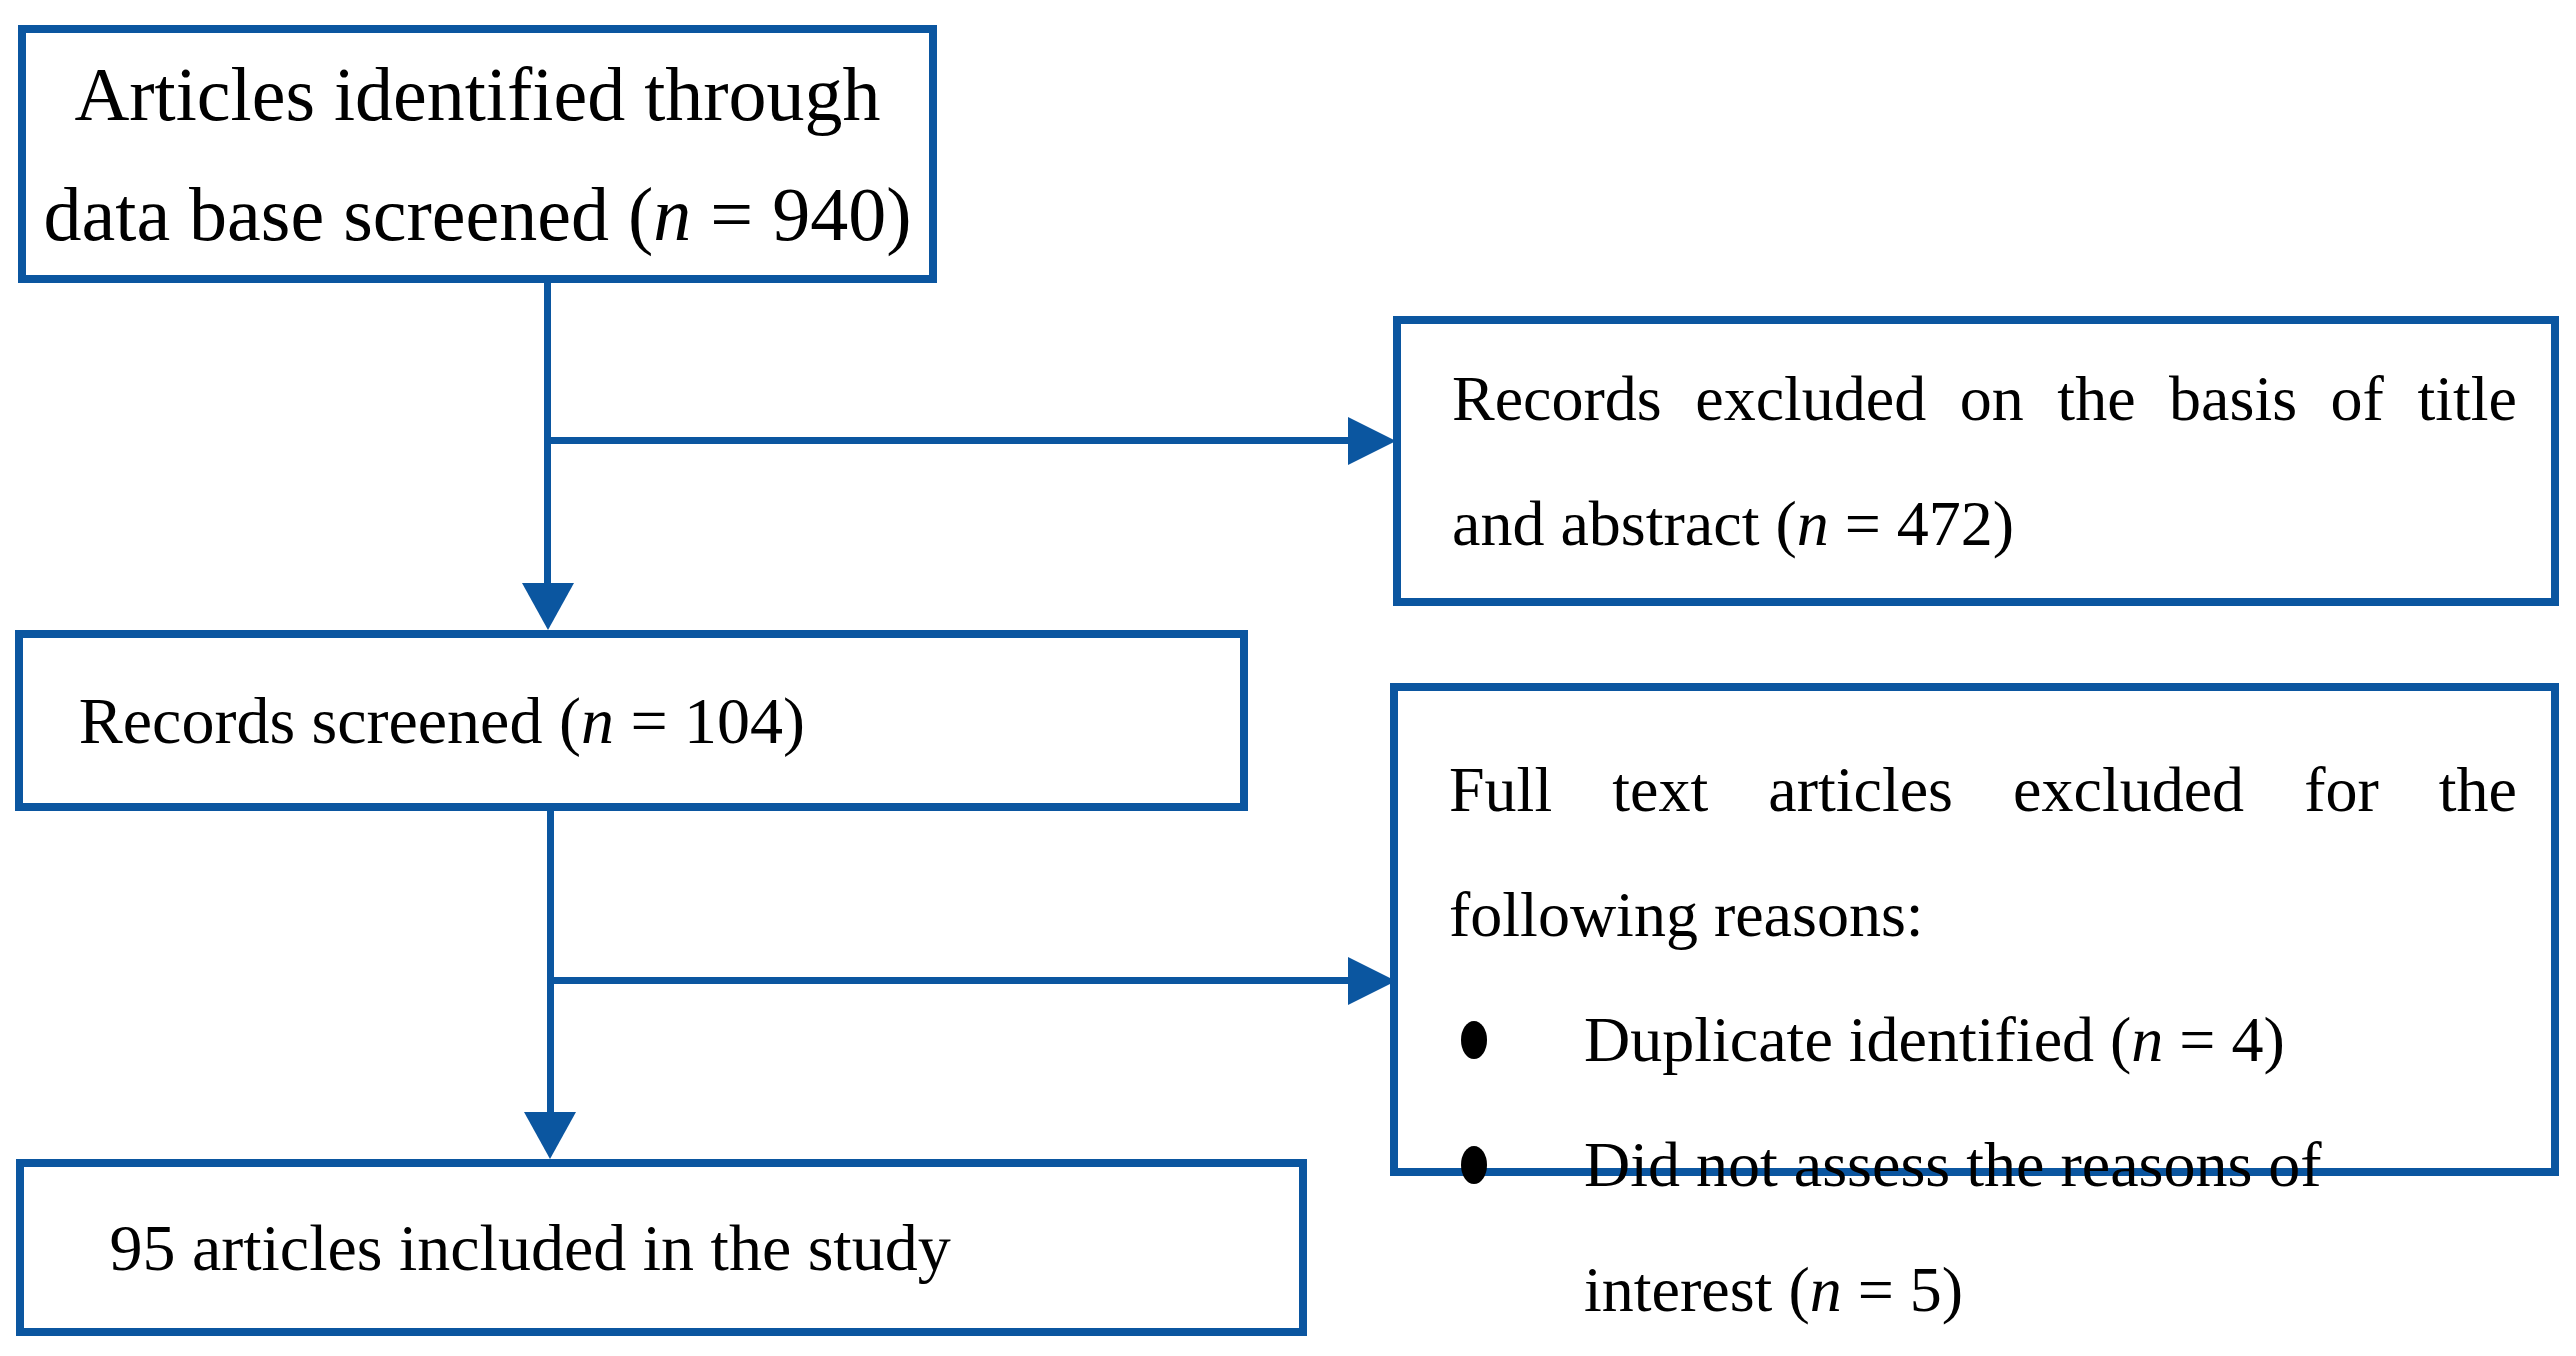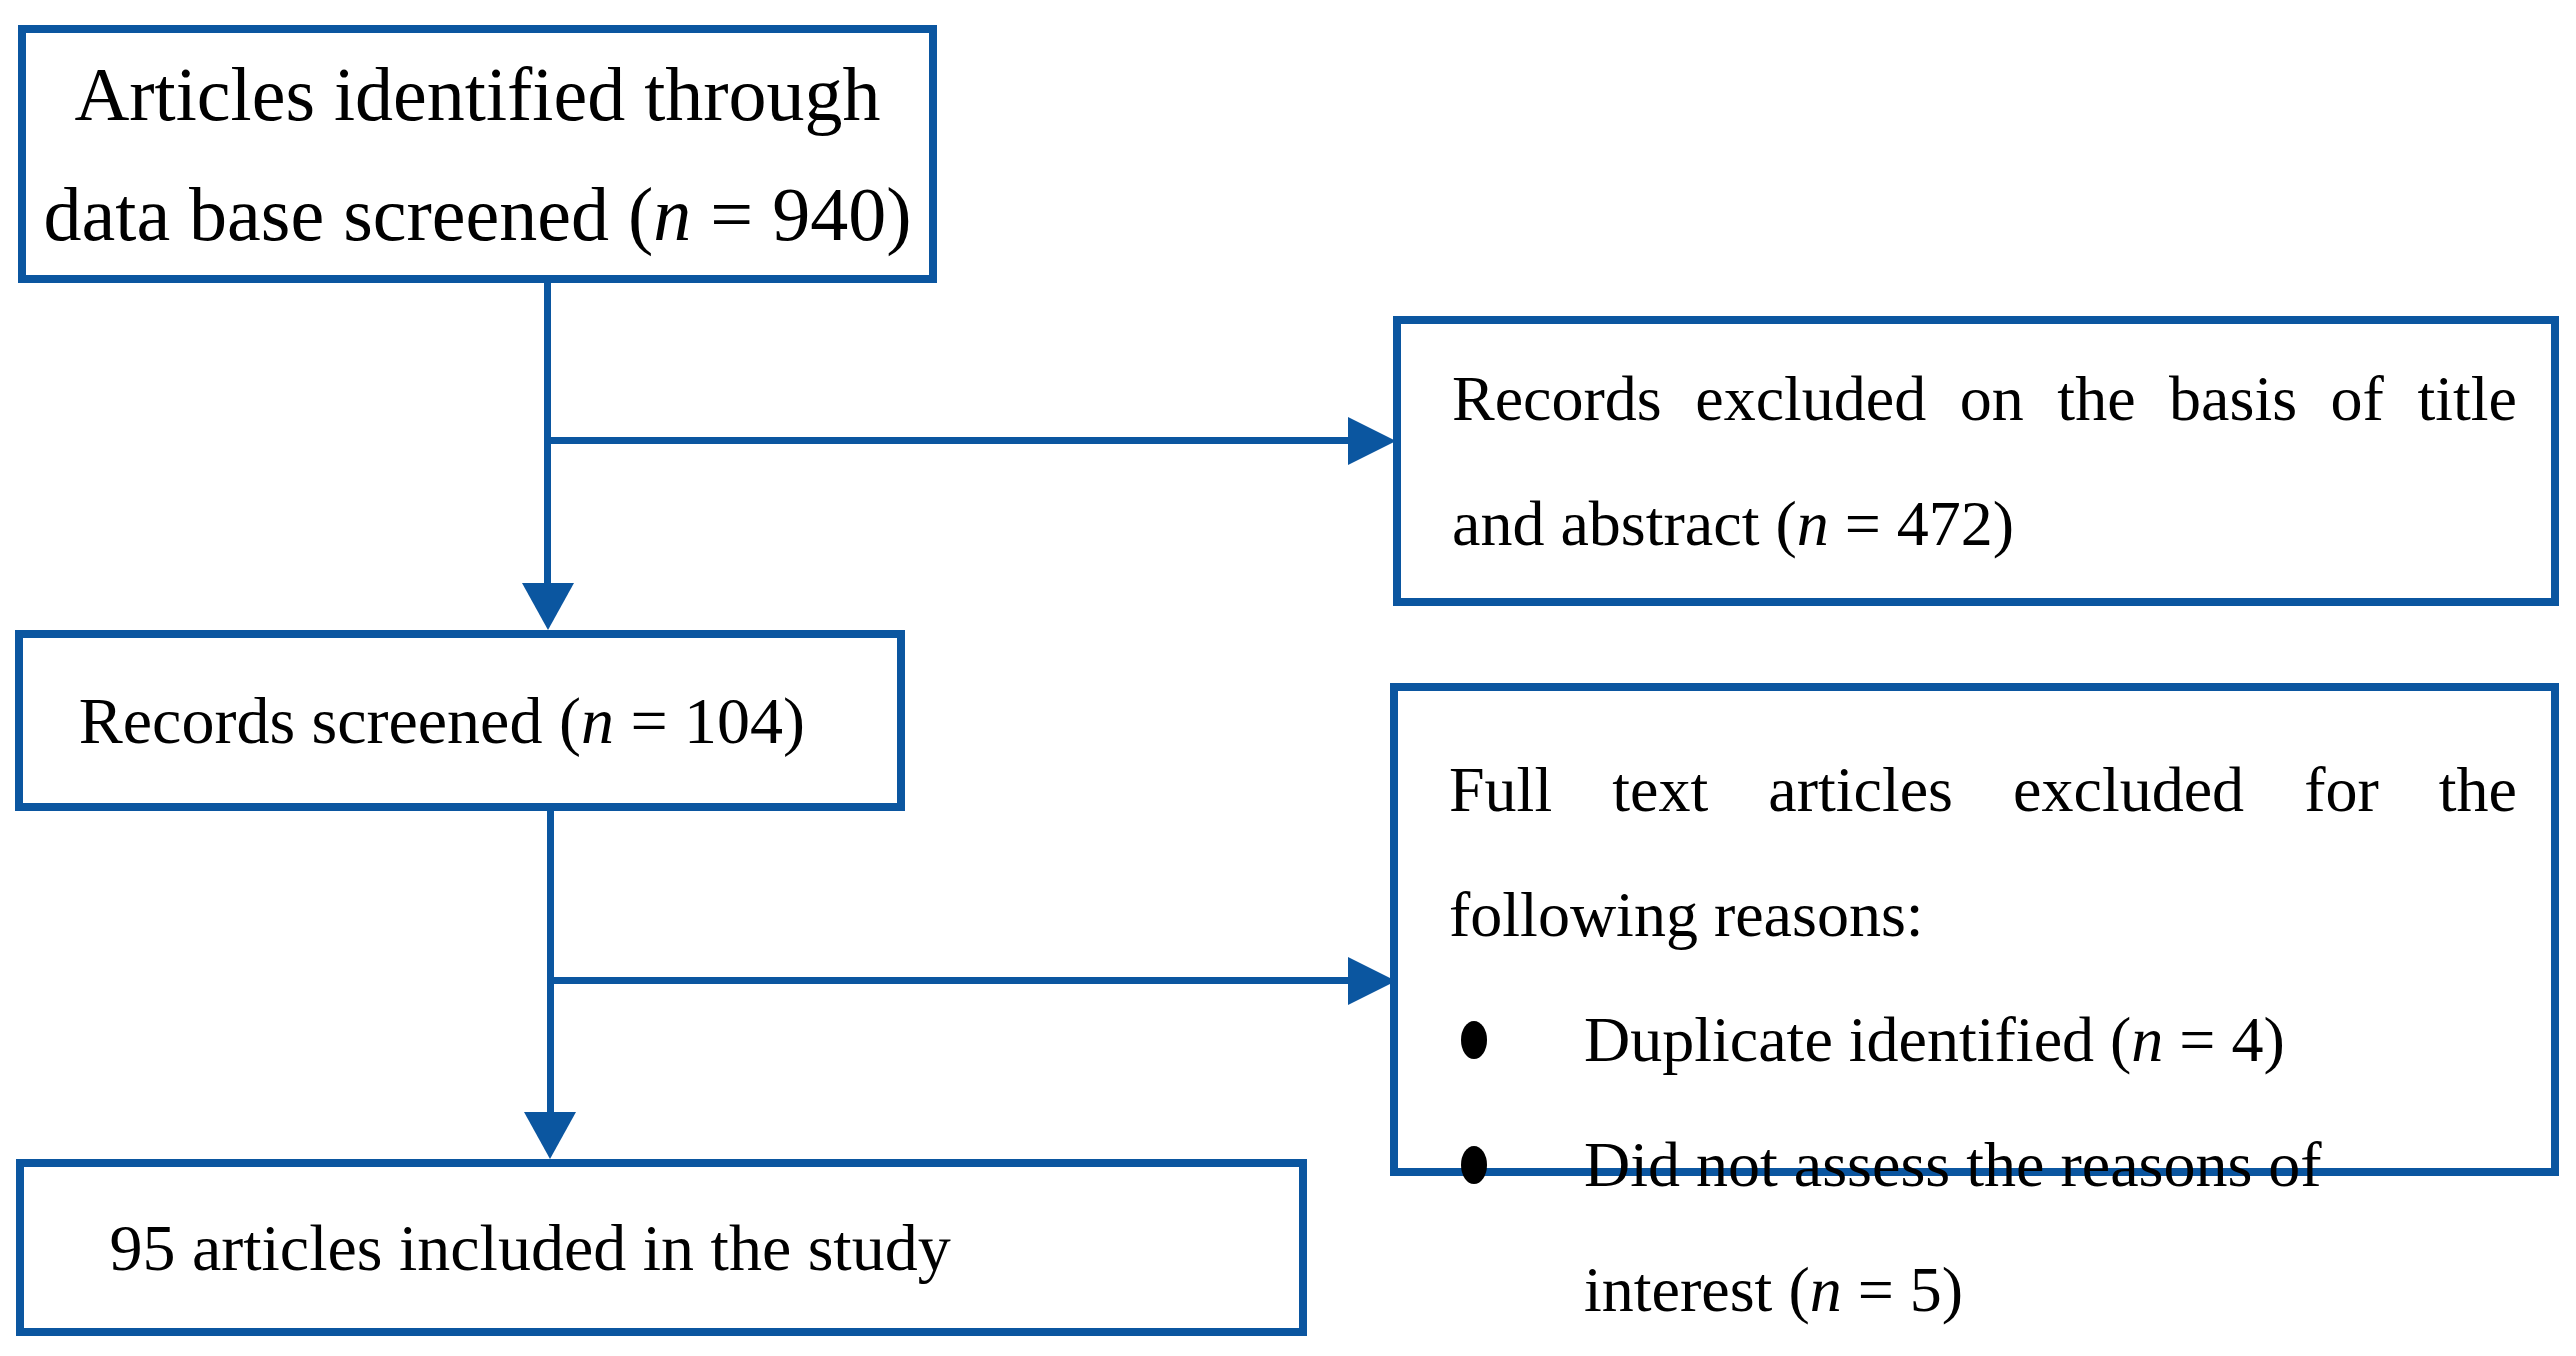--- a/index.html
+++ b/index.html
@@ -31,21 +31,21 @@
   
   .box-excluded-title {
     left: 1393px; top: 316px; width: 1166px; height: 290px;
     display: flex; flex-direction: column; justify-content: center;
     padding: 0 34px 0 51px;
     font-size: 64px; line-height: 125px;
   }
   .box-excluded-title p { text-align: justify; }
   
   .box-screened {
-    left: 14.8px; top: 630px; width: 890px; height: 181px;
+    left: 14.8px; top: 630px; width: 1233px; height: 181px;
     display: flex; align-items: center;
     padding-left: 56px; padding-right: 24.6px;
     font-size: 66px; line-height: 90px;
   }
   
   .box-fulltext {
     left: 1390px; top: 683px; width: 1169px; height: 493px;
     padding: 36px 34px 0 51px;
     font-size: 64px; line-height: 125px;
   }

